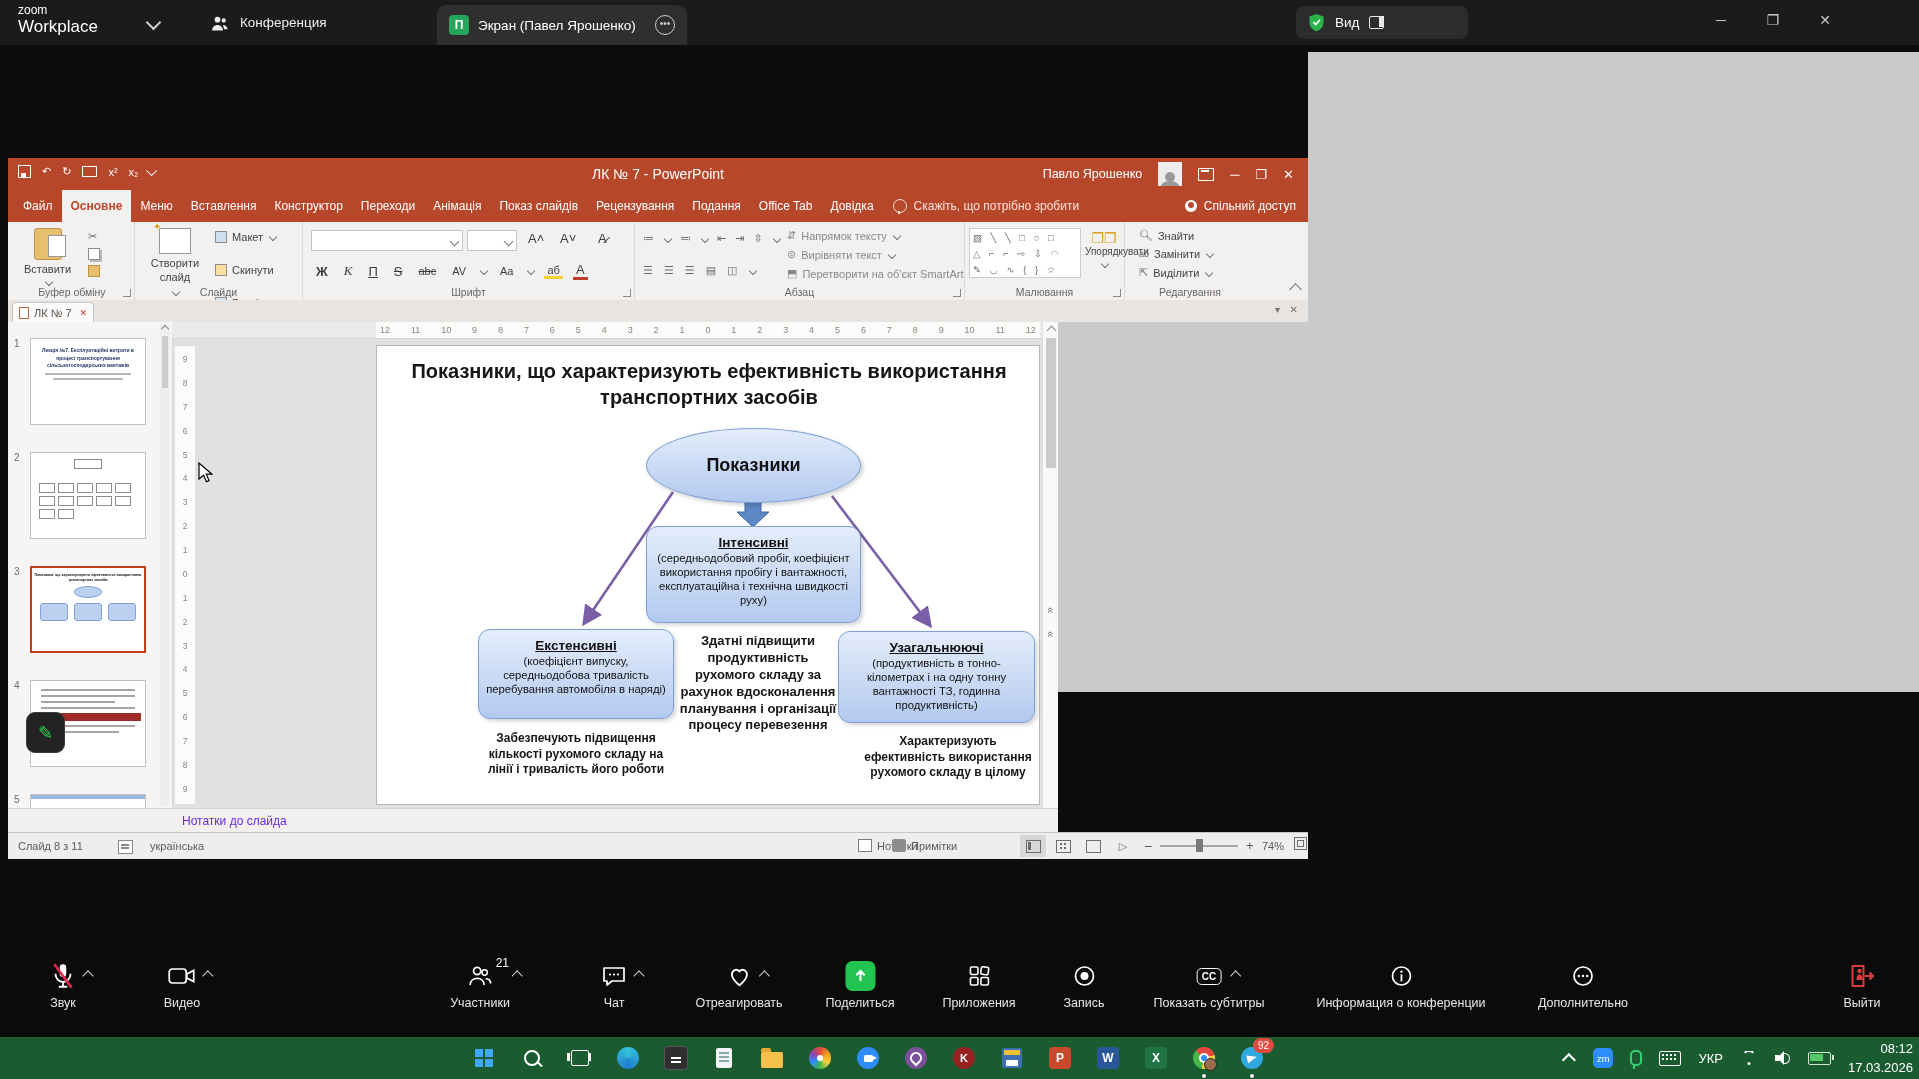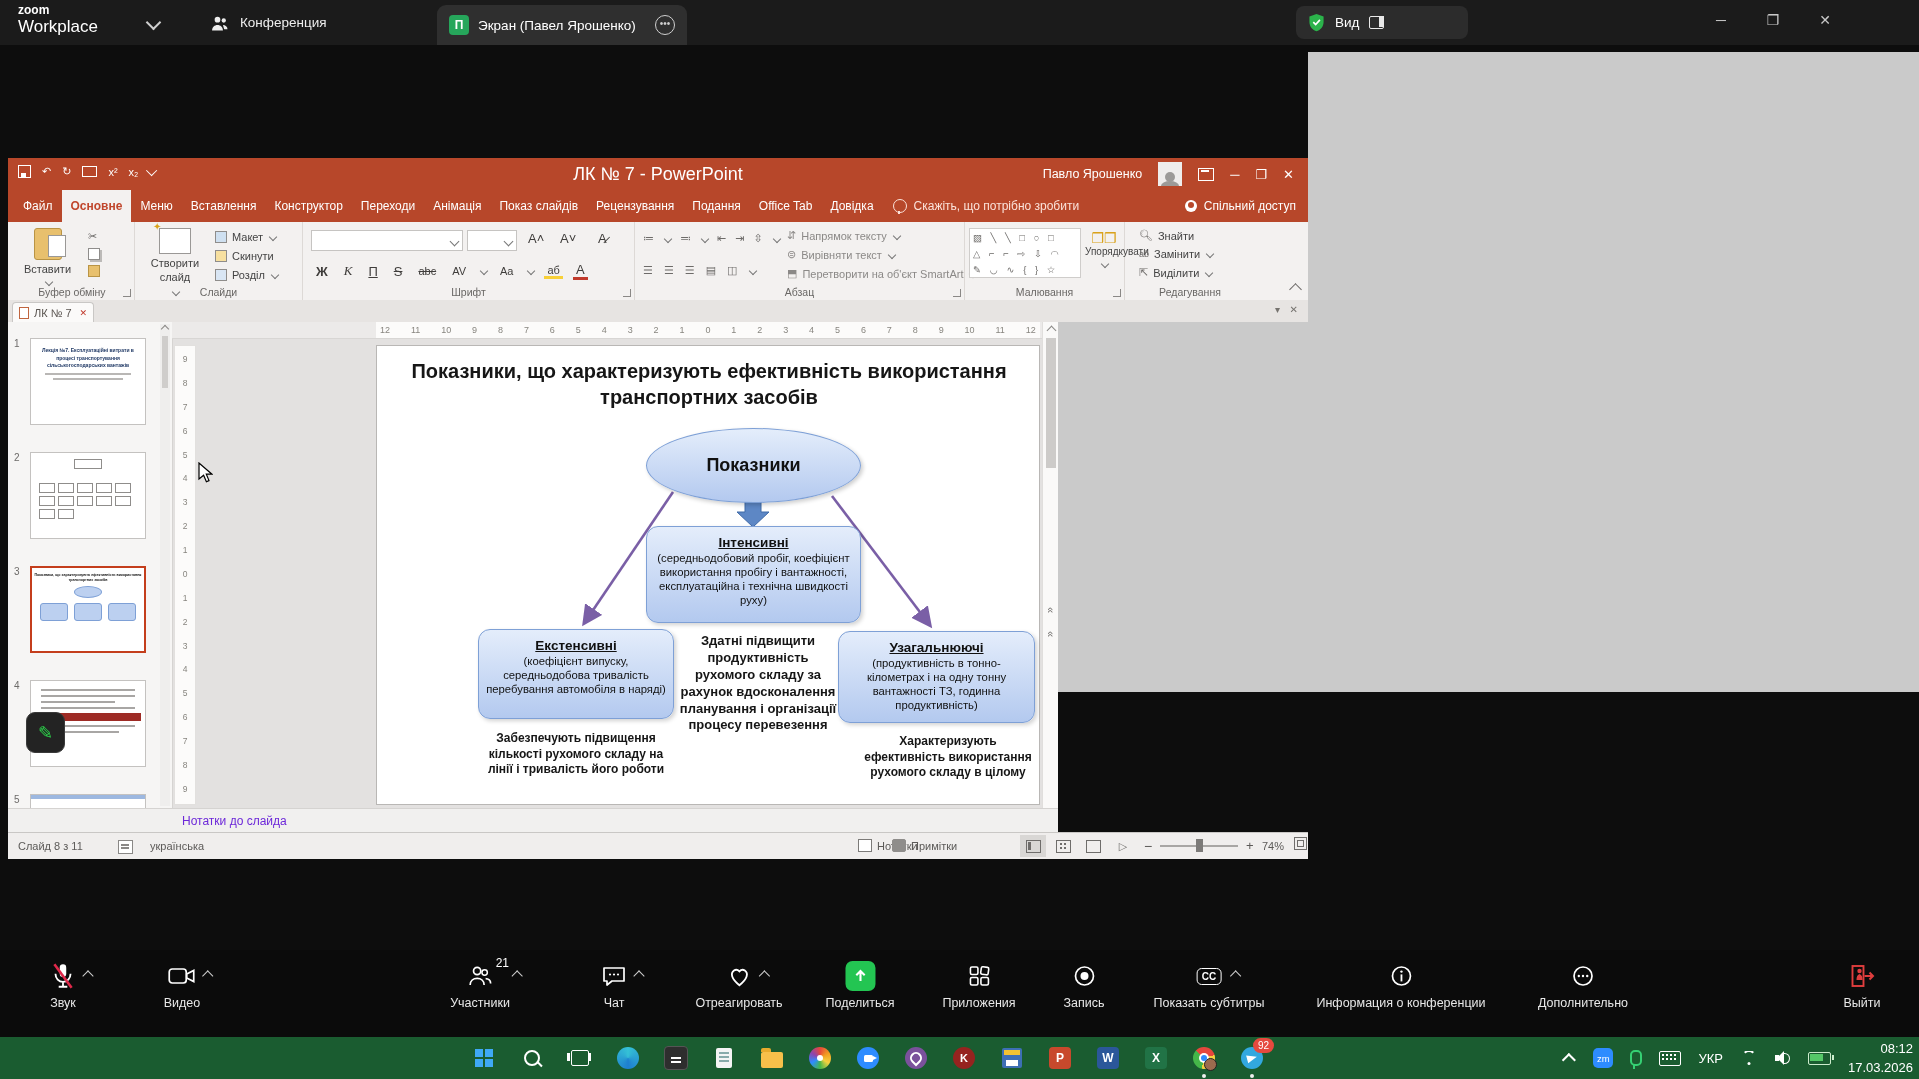--- a/index.html
+++ b/index.html
@@ -3,41 +3,41 @@
 <meta charset="utf-8">
 <style>
   html,body{margin:0;padding:0;background:#000;}
   #screen{position:relative;width:1919px;height:1079px;overflow:hidden;
     background:var(--desktop_dark,#0d0d0d);font-family:"Liberation Sans",sans-serif;
     -webkit-font-smoothing:antialiased;}
 
   
   .tabbar{position:absolute;left:0;top:0;width:1919px;height:45px;background:var(--tabbar_bg,#1b1b1b);}
   .zlogo{position:absolute;left:18px;top:4px;color:#fff;line-height:1;}
-  .zlogo .l1{font-size:12px;font-weight:bold;display:block;}
+  .zlogo .l1{font-size:12px;font-weight:normal;display:block;}
   .zlogo .l2{font-size:17px;display:block;margin-top:2px;}
   .logo-chev{position:absolute;left:148px;top:17px;width:9px;height:9px;border-left:2px solid #cfcfcf;border-bottom:2px solid #cfcfcf;transform:rotate(-45deg);}
   .tab-meet{position:absolute;left:210px;top:0;height:45px;display:flex;align-items:center;gap:10px;color:#eee;font-size:13.5px;}
   .tab-screen{position:absolute;left:437px;top:5px;width:250px;height:40px;background:var(--tab_active_bg,#2f2f2f);border-radius:9px 9px 0 0;display:flex;align-items:center;gap:9px;padding:0 12px;box-sizing:border-box;color:#fff;font-size:13.5px;}
   .pbadge{width:20px;height:20px;border-radius:4px;background:var(--badge_green,#26a65b);color:#fff;font-size:12px;font-weight:bold;display:flex;align-items:center;justify-content:center;flex:0 0 auto;}
   .ellip{margin-left:auto;width:18px;height:18px;border:1.4px solid #cfcfcf;border-radius:50%;color:#cfcfcf;font-size:10px;line-height:15px;text-align:center;letter-spacing:0;}
   .view-pill{position:absolute;left:1296px;top:6px;width:172px;height:33px;background:#2c2c2c;border-radius:8px;display:flex;align-items:center;gap:10px;padding:0 12px;box-sizing:border-box;color:#fff;font-size:13.5px;}
   .lay-ico{width:13px;height:11px;border:1.5px solid #e8e8e8;border-radius:2px;position:relative;}
   .lay-ico::after{content:"";position:absolute;right:-1px;top:-1px;width:5px;height:11px;background:#e8e8e8;}
   .winbtn{position:absolute;top:12px;color:#c9c9c9;font-size:14px;width:30px;text-align:center;cursor:default;}
 
   
   .ppt{position:absolute;left:8px;top:158px;width:1300px;height:700px;background:#fff;}
   .ppt-title{position:absolute;left:0;top:0;width:100%;height:32px;background:var(--ppt_orange,#b7472a);color:#fff;}
   .qat{position:absolute;left:10px;top:7px;display:flex;gap:11px;align-items:center;font-size:11px;color:#fff;}
   .qs{width:11px;height:11px;border:1.2px solid #fff;position:relative;}
   .qs::after{content:"";position:absolute;left:2px;bottom:0;width:5px;height:4px;background:#fff;}
   .qmon{width:13px;height:9px;border:1.2px solid #fff;}
   .qchev{width:7px;height:7px;border-left:1.4px solid #fff;border-bottom:1.4px solid #fff;transform:rotate(-45deg) translateY(-2px);}
-  .ppt-title .tt{position:absolute;left:0;right:0;top:0;height:32px;line-height:32px;text-align:center;font-size:18px;}
+  .ppt-title .tt{position:absolute;left:0;right:0;top:0;height:32px;line-height:32px;text-align:center;font-size:14px;}
   .trt{position:absolute;right:14px;top:0;height:32px;display:flex;align-items:center;gap:16px;font-size:12.5px;}
   .avatar{width:24px;height:24px;background:#efedec;display:flex;align-items:flex-end;justify-content:center;overflow:hidden;}
   .avatar i{width:10px;height:10px;border-radius:50%;background:#9c9a98;position:relative;top:-4px;}
   .avatar i::after{content:"";position:absolute;left:-4px;top:9px;width:18px;height:10px;border-radius:50% 50% 0 0;background:#9c9a98;}
   .ribopt{width:14px;height:11px;border:1.2px solid #fff;position:relative;}
   .ribopt::after{content:"";position:absolute;left:2px;top:1px;width:8px;height:2px;background:#fff;}
   .wmin,.wmax,.wclo{font-size:13px;color:#fff;}
   .ppt-tabs{position:absolute;left:0;top:32px;width:100%;height:32px;background:var(--ppt_orange,#b7472a);display:flex;align-items:stretch;color:#fff;font-size:12px;}
   .rtab{display:flex;align-items:center;padding:0 9px;cursor:default;white-space:nowrap;}
   .rtab.sel{background:#f3f1f0;color:#c0462c;font-weight:bold;}
@@ -331,21 +331,21 @@
         </div>
         <div class="glabel">Буфер обміну</div>
         <i class="dlg"></i>
       </div>
 
       <div class="grp" style="left:127px;width:168px;">
         <div class="bigbtn" style="left:8px;width:64px;">
           <div class="newslide"></div>
           <div style="margin-top:3px;line-height:1.25;">Створити слайд</div><i class="chevd"></i>
         </div>
-        <div class="mcol" style="left:80px;top:9px;gap:7px;text-align:right;">
+        <div class="mcol" style="left:80px;top:9px;gap:21px;text-align:right;">
           <span class="mrow">
               <i class="mi fillb"></i>
               <span>Макет</span>
               <i class="chevd"></i>
             </span>
           <span class="mrow">
               <i class="mi" style="background:#f7e0a0;"></i>
               <span>Скинути</span>
             </span>
           <span class="mrow">

